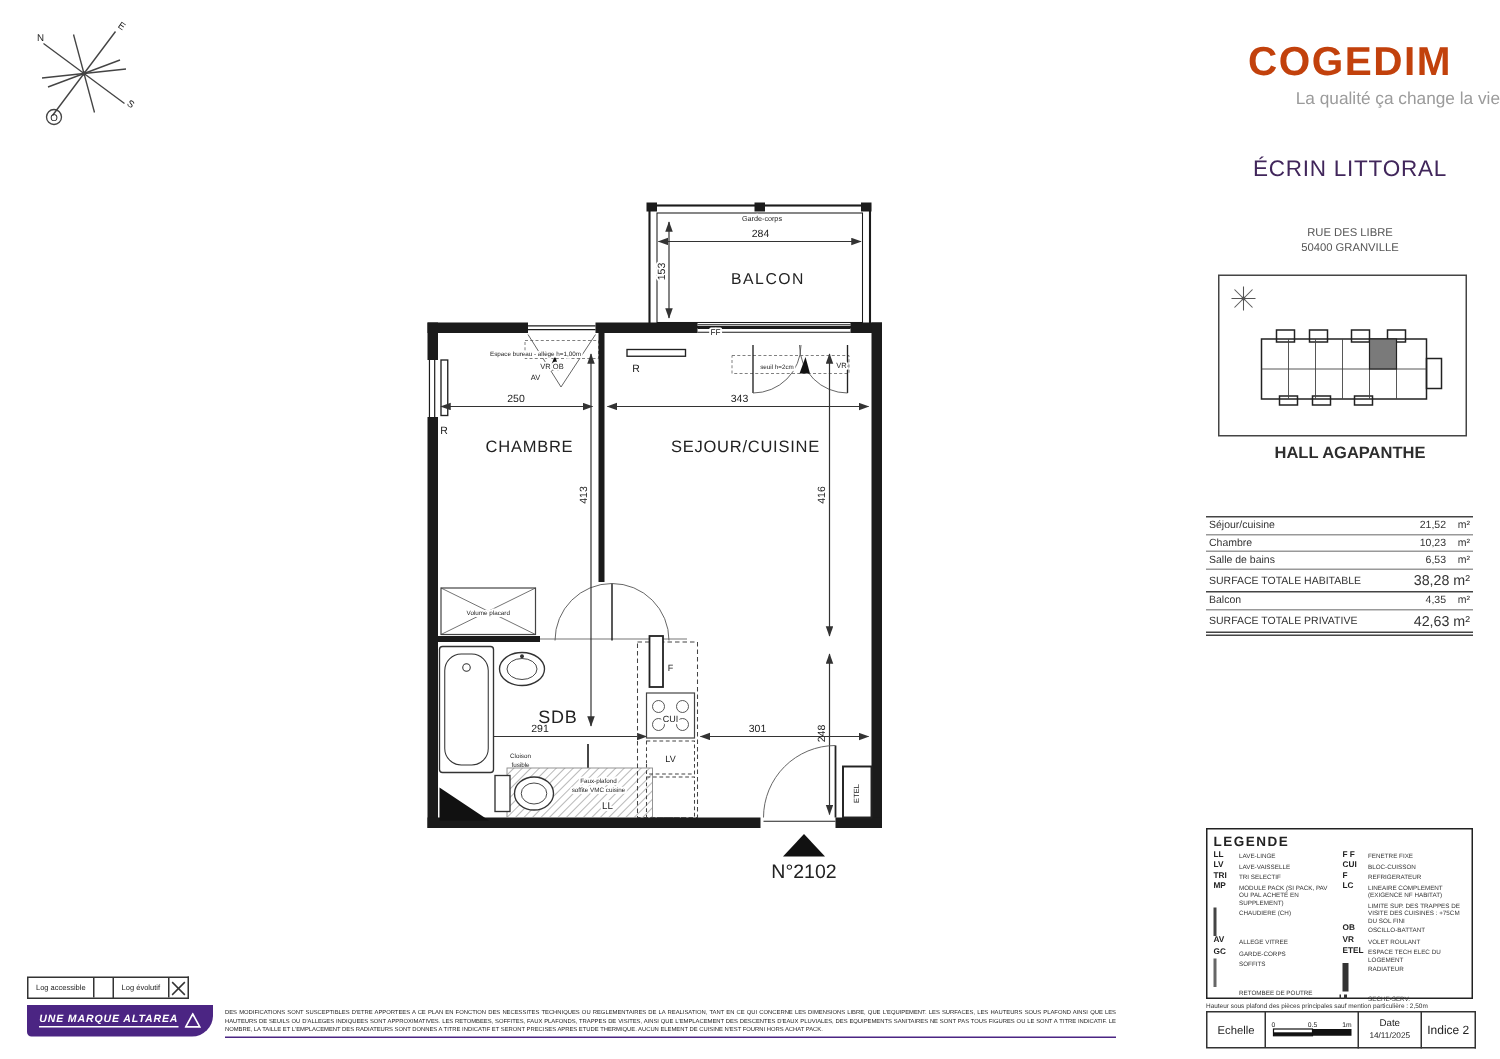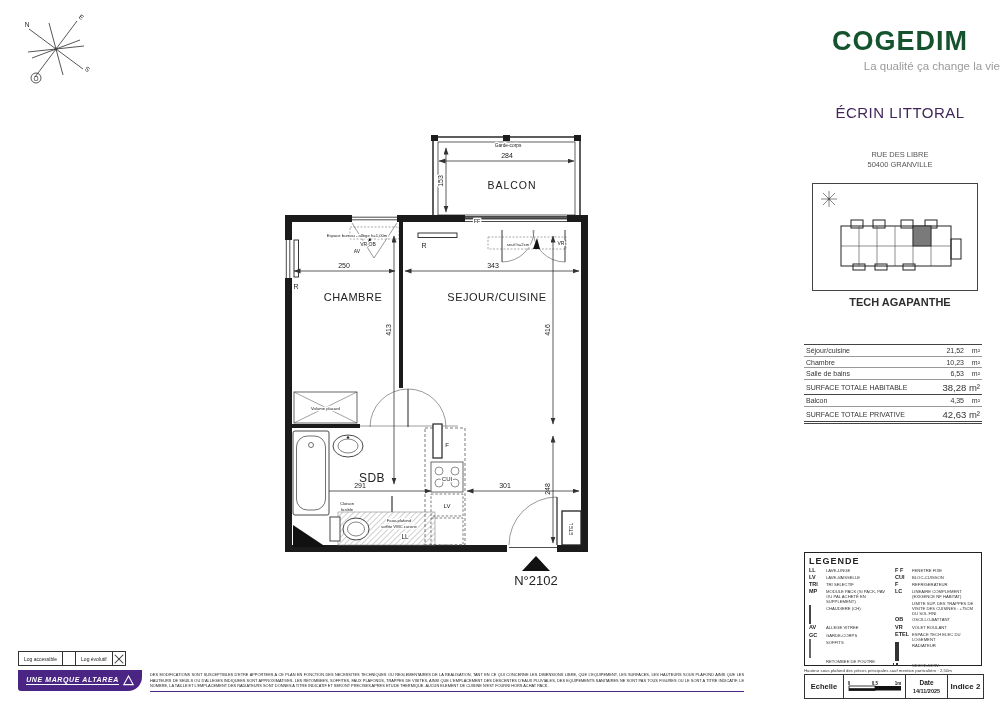--- a/index.html
+++ b/index.html
@@ -7,21 +7,21 @@
   body { font-family:"Liberation Sans", sans-serif; }
   #page { position:relative; width:1000px; height:706px; background:#fff; overflow:hidden; }
 
   svg text { font-family:"Liberation Sans", sans-serif; fill:#222; }
   .halo { paint-order:stroke; stroke:#fff; stroke-width:2.6px; stroke-linejoin:round; }
 
   
   .rp { position:absolute; left:800px; top:0; width:200px; height:706px; }
   .rp > div { position:absolute; }
   .brand { top:26px; left:0; width:100%; text-align:center; font-size:27px; font-weight:800;
-           letter-spacing:1px; color:#14532d; }
+           letter-spacing:1px; color:#c2410c; }
   .tagline { top:60px; left:0; width:100%; text-align:right; font-size:11.5px; font-weight:500; color:#9b9b9b; }
   .program { top:104px; left:0; width:100%; text-align:center; font-size:15px; font-weight:400;
              letter-spacing:.5px; color:#41265B; }
   .addr { top:150px; left:0; width:100%; text-align:center; font-size:7.5px; color:#555; line-height:10px; }
   .siteplan-box { top:183px; left:12px; width:166px; height:108px; border:1px solid #444; background:#fff; }
   .hall { top:294px; left:0; width:100%; text-align:center; font-size:11px; color:#2e2e2e; line-height:16px; }
   .hall .h1 { font-weight:600; }
 
   .tblwrap { top:344px; left:4px; width:178px; }
   table.st { width:178px; border-collapse:collapse; color:#333; border-top:1.6px solid #444; }
@@ -45,21 +45,21 @@
   .ico-hatch { width:14px; height:8px; border:0.6px solid #666;
      background:repeating-linear-gradient(45deg,#666 0px,#666 0.8px,transparent 0.8px,transparent 3px); }
   .ico-dash { width:15px; height:0; border-top:1.2px dashed #444; margin-top:2px; }
   .ico-rad { width:15px; height:4px; border:0.9px solid #333; border-left-width:2px; border-right-width:2px; }
   .ico-towel { width:13px; height:3px; background:#333; position:relative; margin-top:1px; }
   .ico-towel::before, .ico-towel::after { content:""; position:absolute; bottom:-3px; width:1.5px; height:3px; background:#333; }
   .ico-towel::before { left:1px; } .ico-towel::after { right:1px; }
 
   .note { top:668px; left:4px; width:178px; font-size:4.3px; color:#333; }
   .frow { top:674px; left:4px; width:180px; height:25px; display:flex; }
-  .fcell { border:1px solid #333; border-left-width:0; display:flex; align-items:center; justify-content:center; color:#222;font-weight:bold; }
+  .fcell { border:1px solid #333; border-left-width:0; display:flex; align-items:center; justify-content:center; color:#222; }
   .fcell:first-child { border-left-width:1px; }
   .f-ech { width:40px; font-size:7.5px; }
   .f-scale { width:62px; }
   .f-date { width:42px; flex-direction:column; line-height:8px; }
   .f-date .dl { font-size:6.5px; } .f-date .dv { font-size:5.5px; }
   .f-ind { width:36px; font-size:8px; }
 
   
   .bl { position:absolute; left:0; top:0; width:800px; height:706px; }
   .logrow { position:absolute; left:18px; top:651px; display:flex; }
@@ -295,21 +295,21 @@
           <line x1="82" y1="42" x2="82" y2="82"></line>
           <line x1="100" y1="42" x2="100" y2="82"></line>
           <line x1="118" y1="42" x2="118" y2="82"></line>
           <line x1="28" y1="62" x2="138" y2="62"></line>
         </g>
         <rect x="100" y="42" width="18" height="20" fill="#7a7a7a" stroke="#222" stroke-width="0.8"></rect>
       </svg>
     </div>
 
     <div class="hall">
-      <div class="h1">TECH AGAPANTHE</div>
+      <div class="h1">HALL AGAPANTHE</div>
     </div>
 
     <div class="tblwrap">
       <table class="st">
         <tbody>
             <tr class="r">
           <td>Séjour/cuisine</td>
           <td class="v">21,52</td>
           <td class="u">m²</td>
         </tr>

